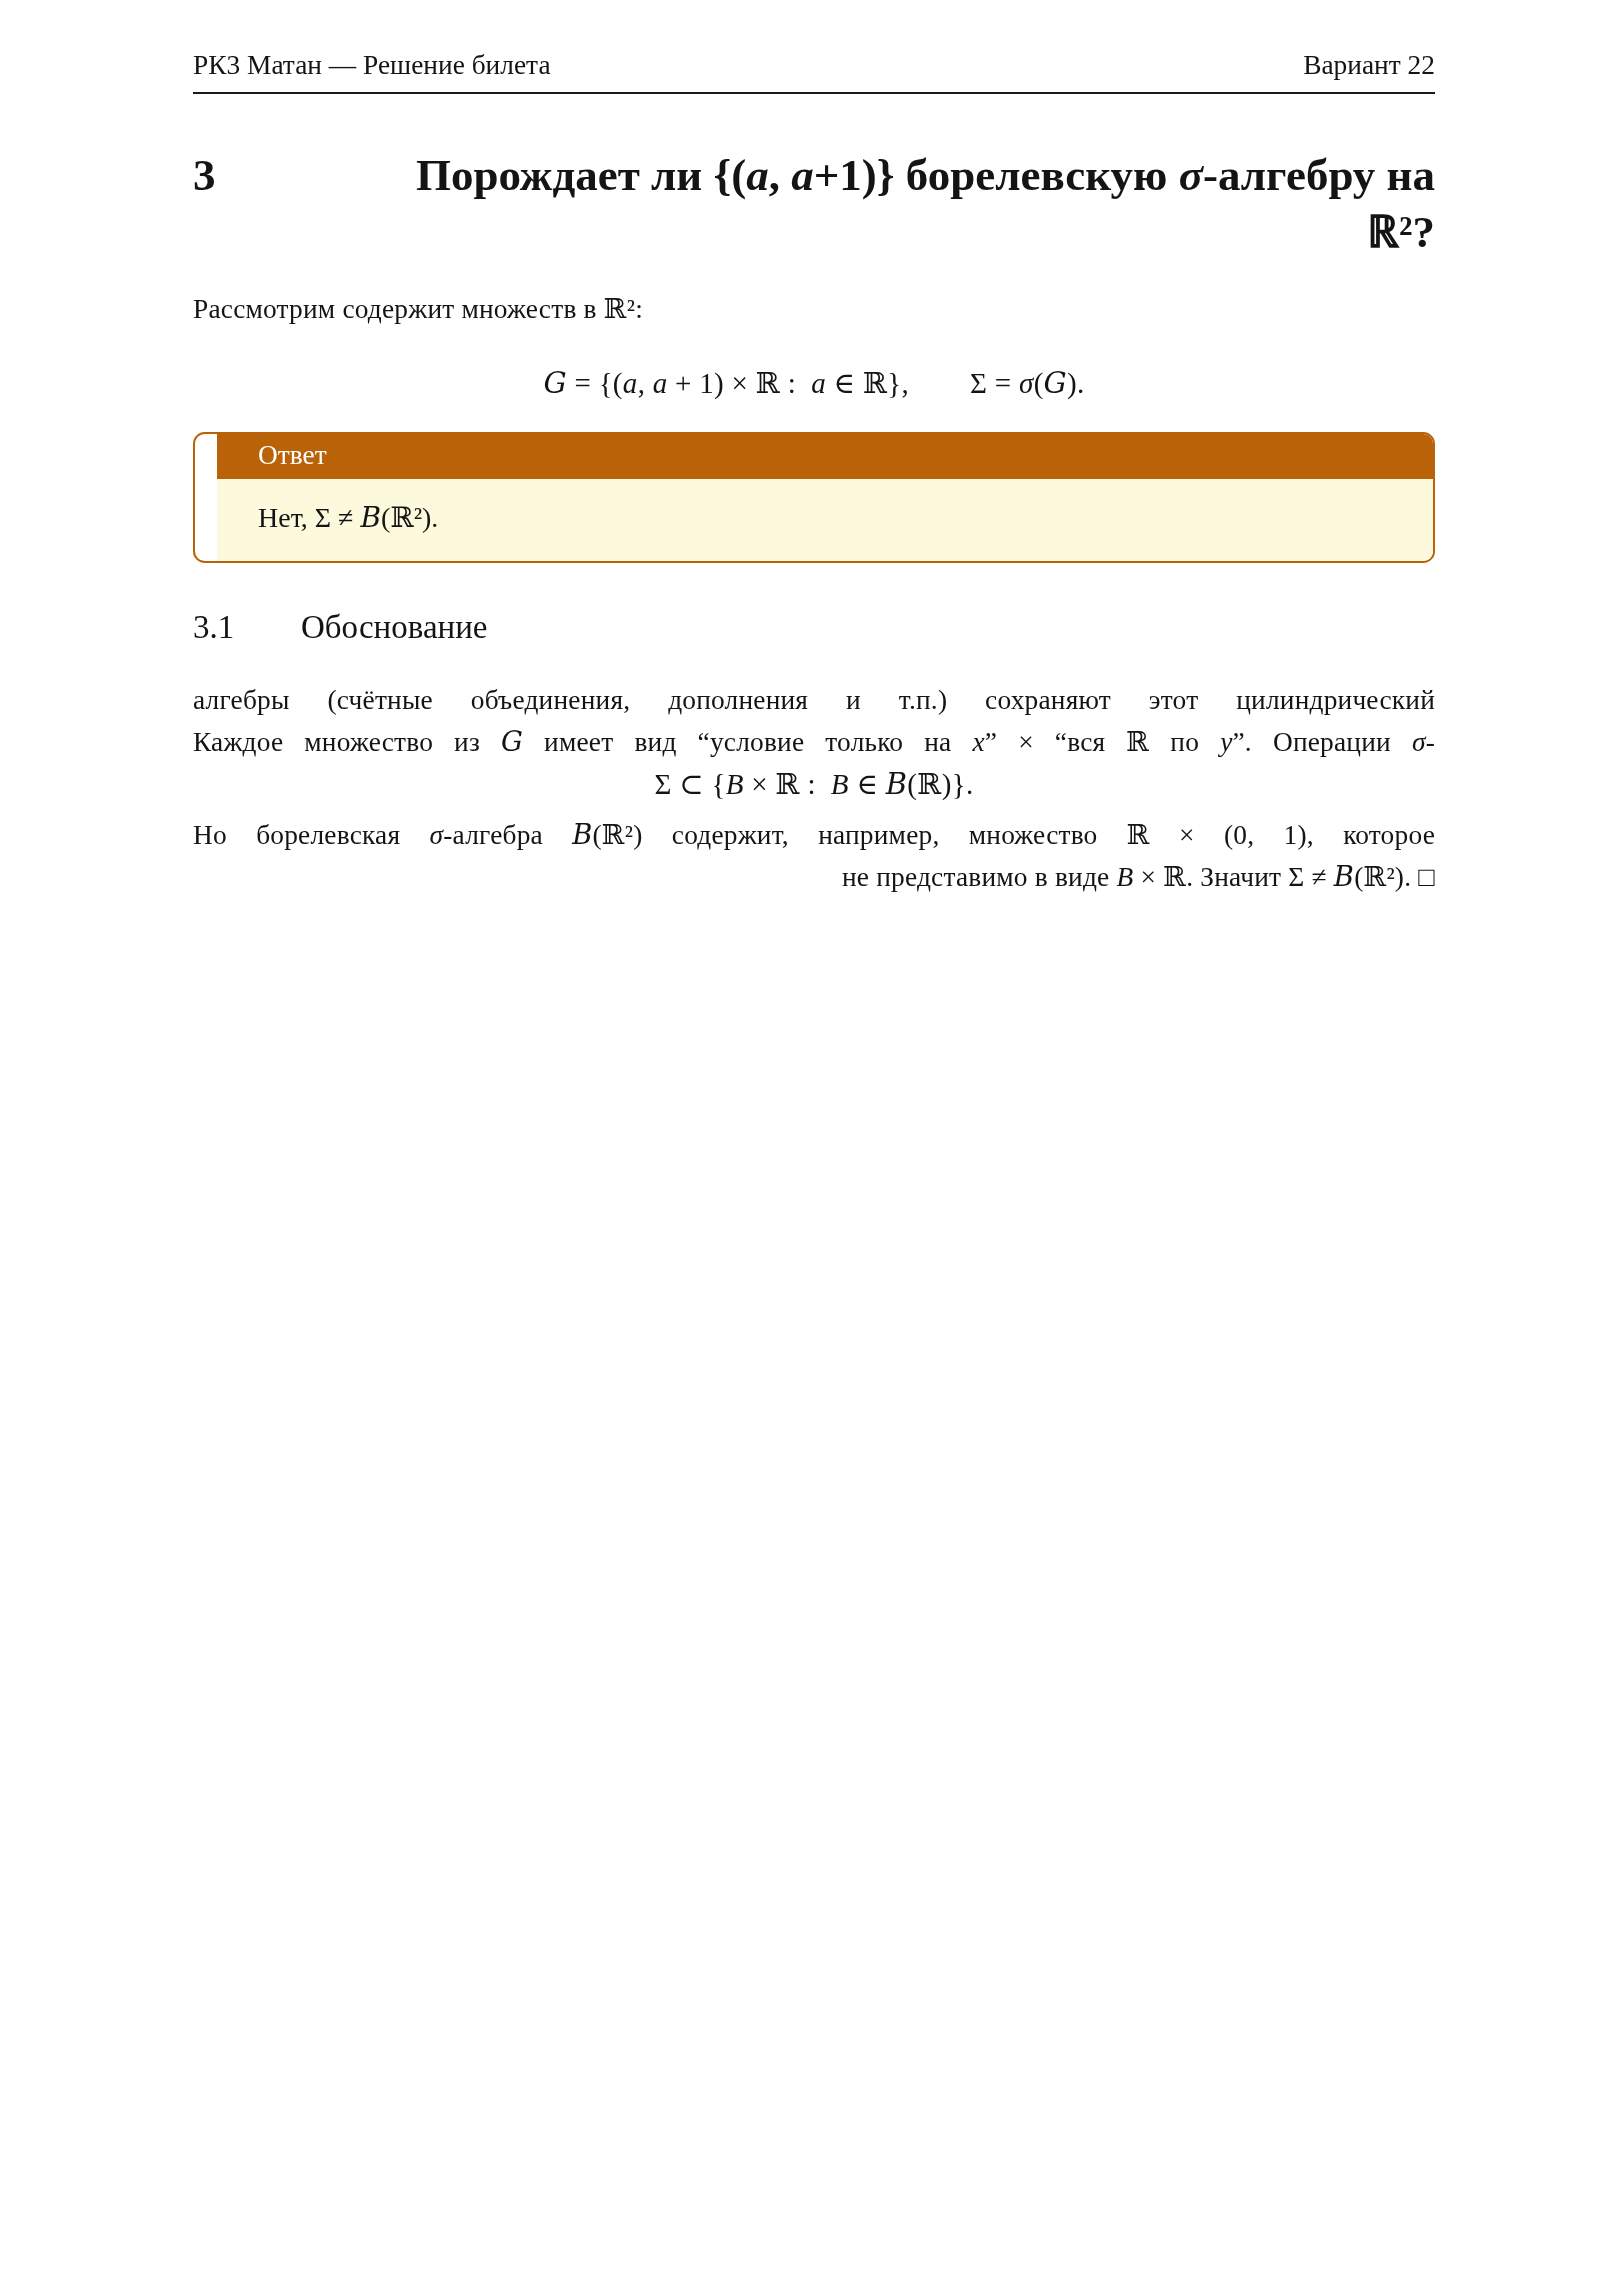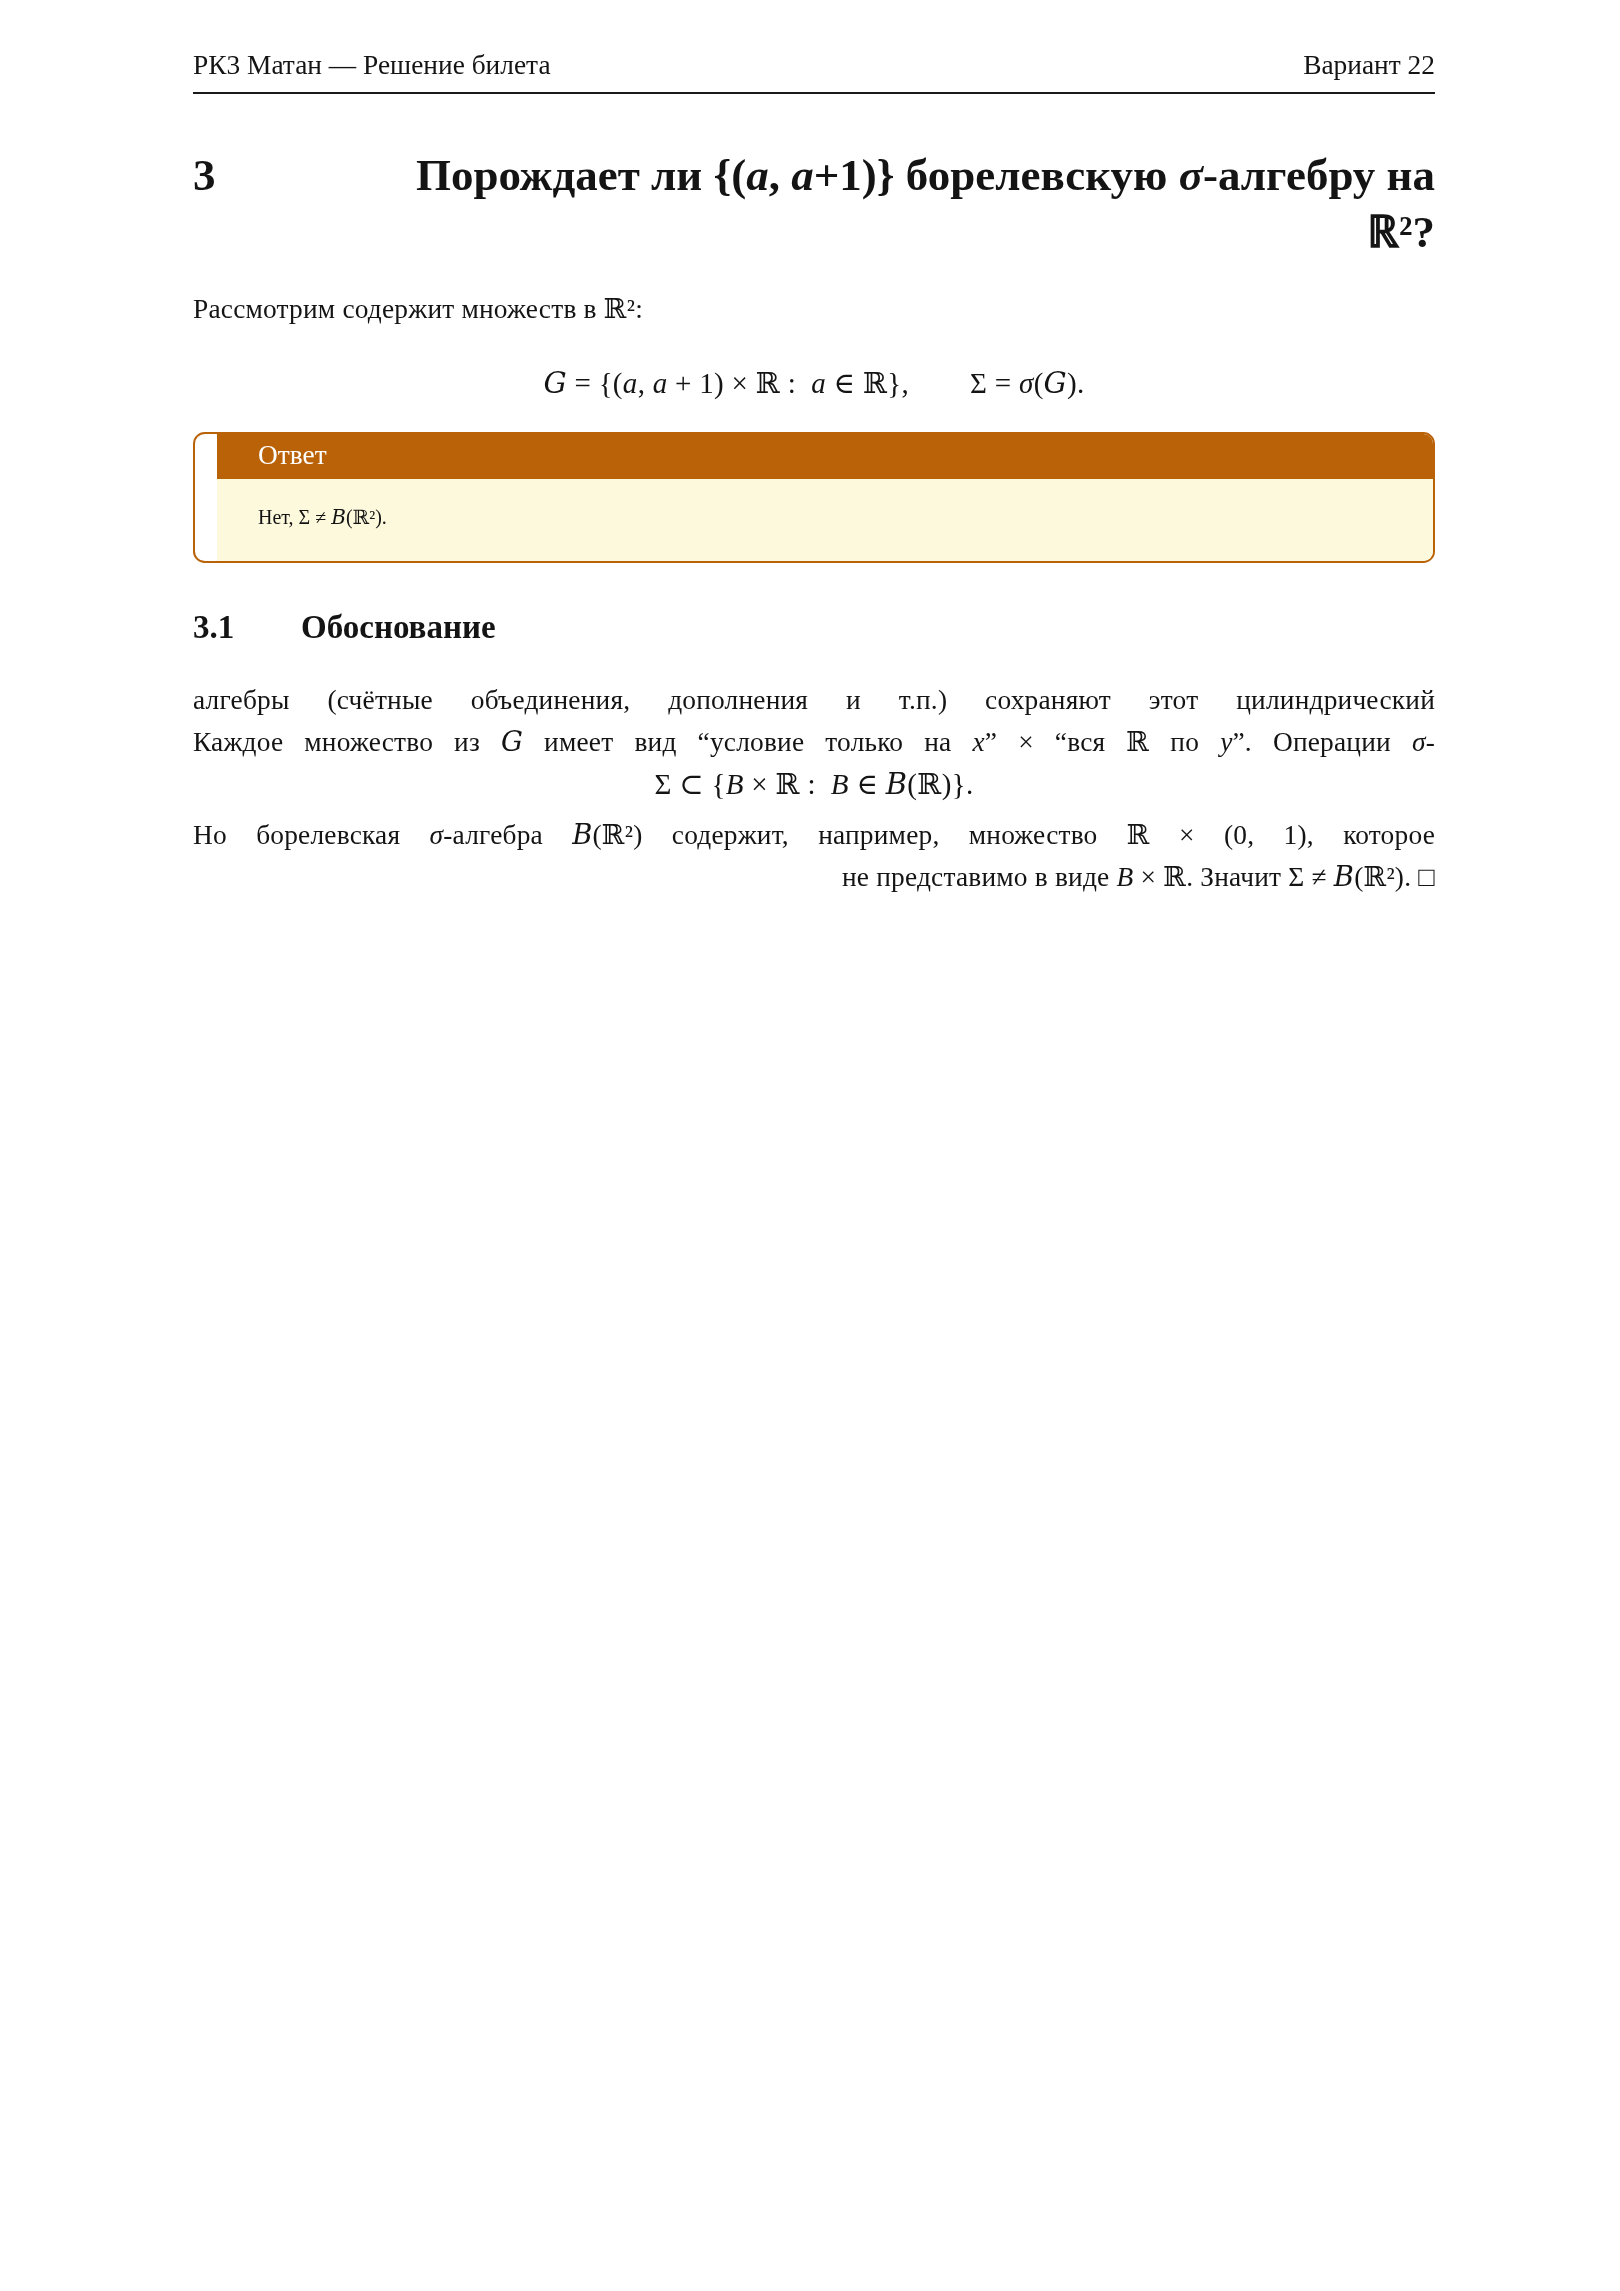--- a/index.html
+++ b/index.html
@@ -24,21 +24,21 @@
   
   .sec-heading {
     display:flex; margin-top:53px;
     font-size:45px; font-weight:bold; line-height:57px;
   }
   .sec-heading .num { flex:0 0 69px; }
   .sec-heading .ttl { flex:1; }
 
   .subsec-heading {
     display:flex; margin-top:43px;
-    font-size:33px; font-weight:bold; line-height:43px;
+    font-size:33px; font-weight:normal; line-height:43px;
   }
   .subsec-heading .num { flex:0 0 108px; }
 
   
   .para { font-size:27.4px; line-height:41px; letter-spacing:0.2px; }
   .intro { margin-top:29px; line-height:39px; }
   .para1 { margin-top:31px; }
   .para2 { margin-top:7.8px; }
   .line { display:block;text-align:right; }
   .jline { text-align:justify; text-align-last:justify; }
@@ -62,21 +62,21 @@
     border-radius:11.8px;
     overflow:hidden;
   }
   .answer-box .box-title {
     background:#b96208; color:#ffffff;
     font-size:27.4px; line-height:29px;
     padding:6.9px 19.6px 8.8px 41px;
   }
   .answer-box .box-body {
     background:#fdf9dc;
-    font-size:20px; line-height:35px;
+    font-size:28px; line-height:35px;
     padding:21.6px 19.6px 25.5px 41px;
     white-space:pre-wrap;
   }
 
   
   .page-num {
     position:absolute; top:2184px; left:193px; width:1242px;
     text-align:center; font-size:27.4px;
   }
 </style>

